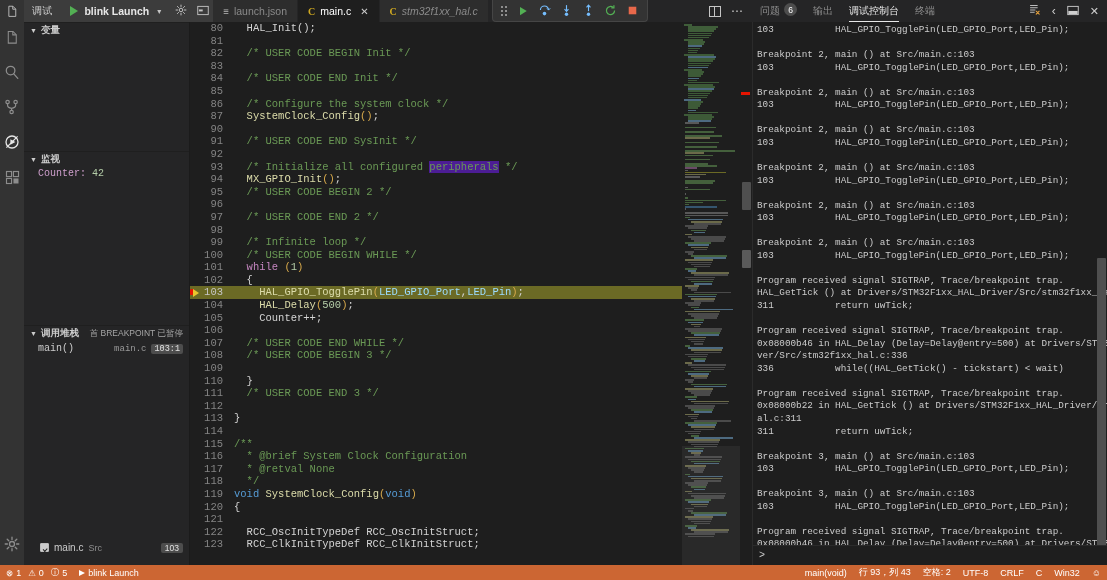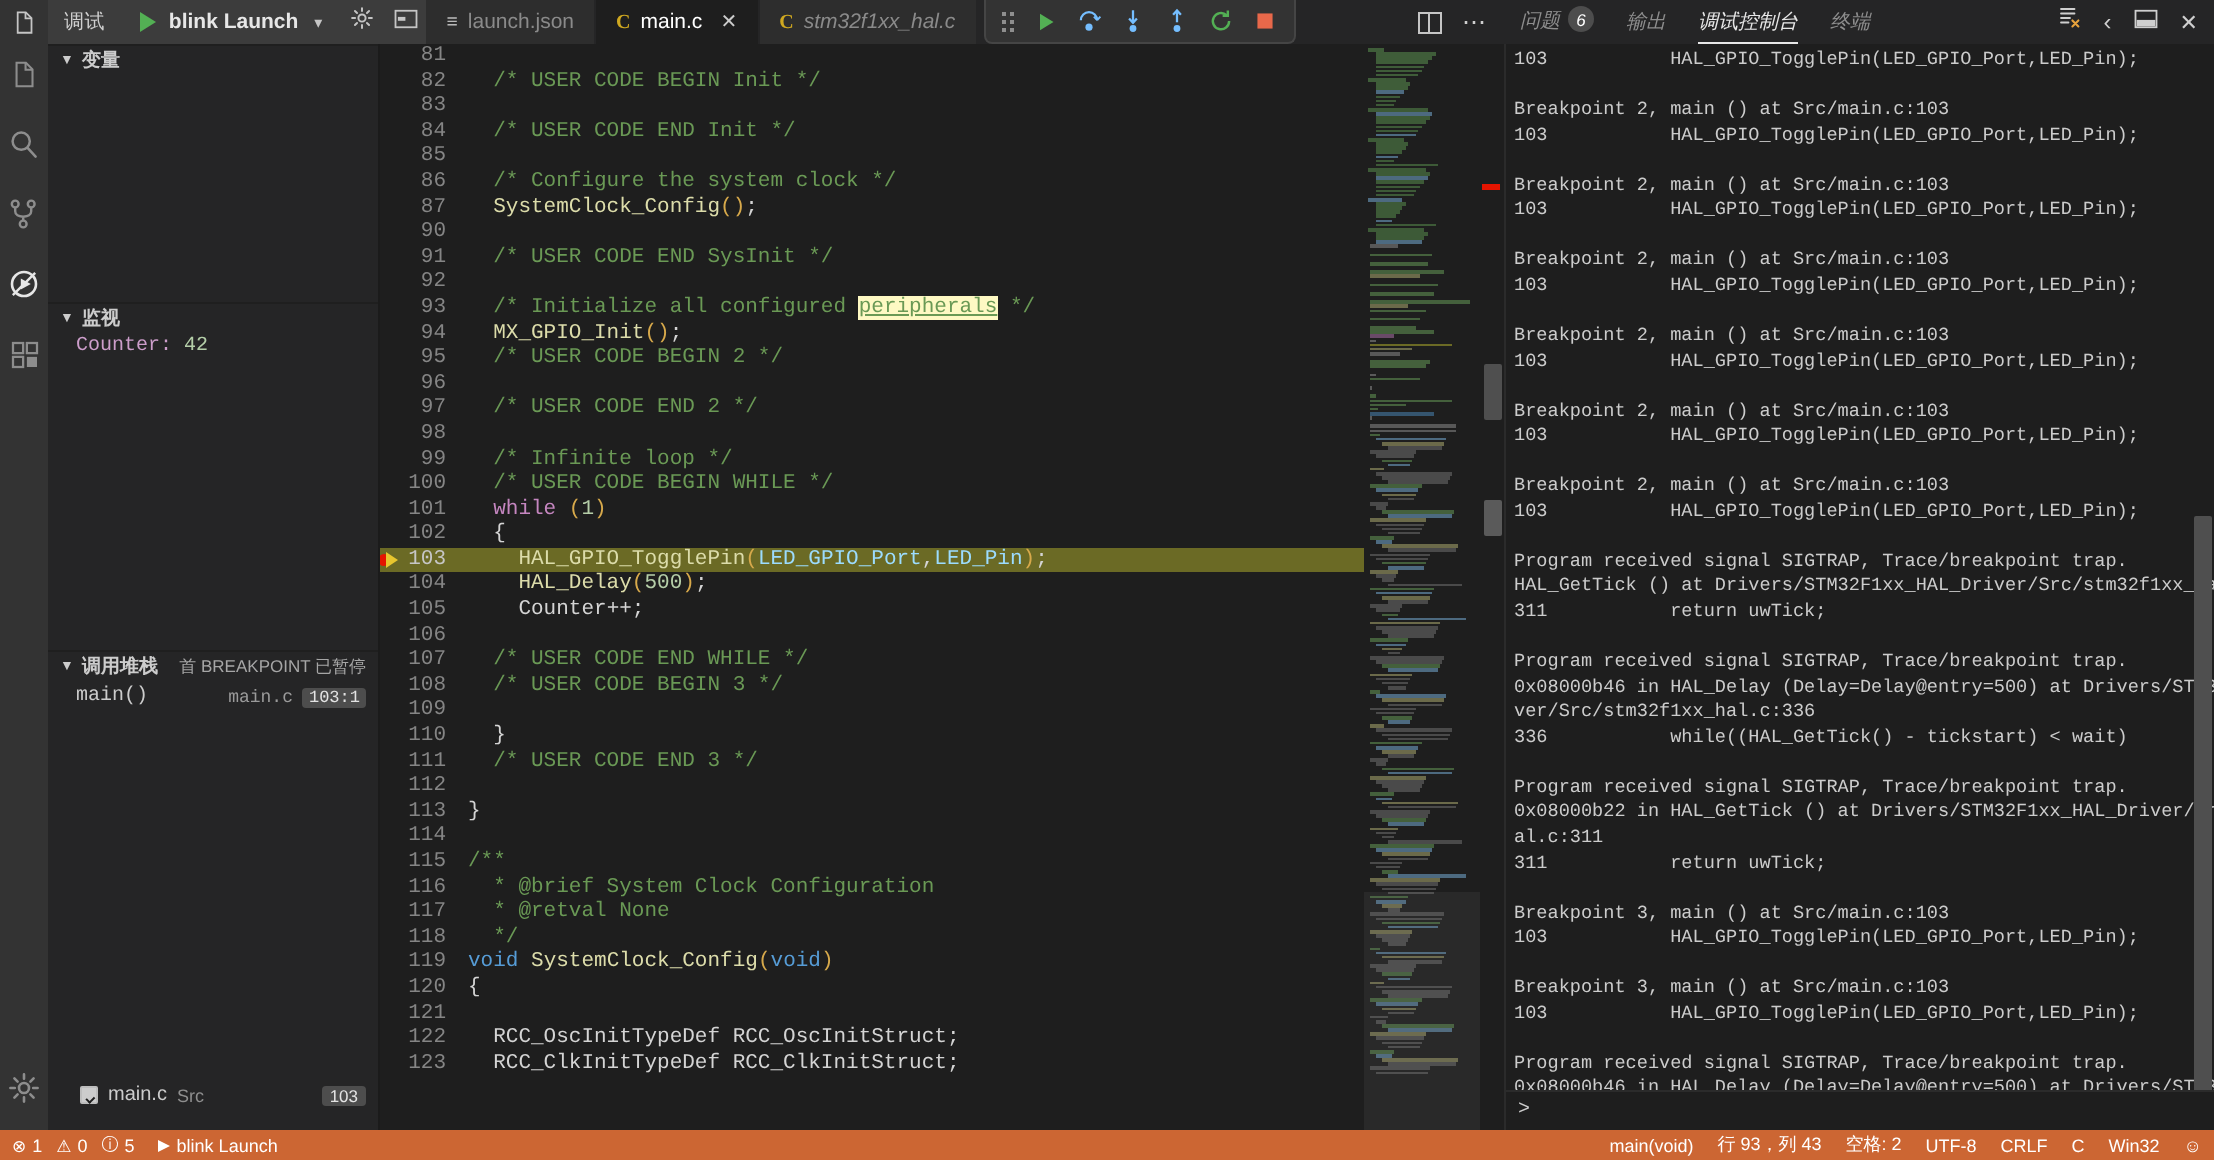--- a/index.html
+++ b/index.html
@@ -63,21 +63,21 @@
   .title-right { display:flex; align-items:center; gap: 10px; padding-right: 8px; background:#252526;}
   .sq-ico { width: 12px; height: 11px; border: 1.2px solid #c5c5c5; position: relative; }
   .sq-ico:after { content:''; position:absolute; left: 4px; top:-1px; bottom:-1px; width:1.2px; background:#c5c5c5;}
   .dots { color:#cfcfcf; font-size: 12px; letter-spacing: 1px; line-height: 6px;}
 
   
   .panel-tabs {
     display:flex; align-items:center; gap: 16px; height:22px; padding-left: 8px;
     background: #252526; flex: 0 0 auto;
   }
-  .ptab { font-size: 10px; color: #8d8d8d; position: relative; padding: 3px 0 4px; white-space: nowrap; font-style: italic; }
+  .ptab { font-size: 10px; color: #8d8d8d; position: relative; padding: 3px 0 4px; white-space: nowrap; }
   .ptab.active { color: #e7e7e7; }
   .ptab.active:after {
     content:''; position:absolute; left:0; right:0; bottom:0px; height:1px; background:#e7e7e7;
   }
   .badge-count {
     display:inline-flex; align-items:center; justify-content:center;
     min-width: 13px; height: 13px; border-radius: 7px; background:#4d4d4d;
     color:#fff; font-size: 8.5px; margin-left: 4px; padding: 0 3px; vertical-align: 1px;
   }
   .panel-actions { margin-left:auto; display:flex; align-items:center; gap:11px; padding-right:8px;}
@@ -418,31 +418,32 @@
           <span class="bp-dir">Src</span>
           <span class="bp-line">103</span>
         </div>
       </div>
     </div>
 
     <div class="editor-wrap">
       <div class="editor">
         <div class="code-area">
           <div class="code-lines" id="code-lines">
+              <div class="cl"><div class="gutter-bp"></div><div class="lnum">80</div><div class="ctext"><span class="c-idf">  HAL_Init();</span></div></div>
               <div class="cl"><div class="gutter-bp"></div><div class="lnum">81</div><div class="ctext"></div></div>
               <div class="cl"><div class="gutter-bp"></div><div class="lnum">82</div><div class="ctext"><span class="c-com">  /* USER CODE BEGIN Init */</span></div></div>
               <div class="cl"><div class="gutter-bp"></div><div class="lnum">83</div><div class="ctext"></div></div>
               <div class="cl"><div class="gutter-bp"></div><div class="lnum">84</div><div class="ctext"><span class="c-com">  /* USER CODE END Init */</span></div></div>
               <div class="cl"><div class="gutter-bp"></div><div class="lnum">85</div><div class="ctext"></div></div>
               <div class="cl"><div class="gutter-bp"></div><div class="lnum">86</div><div class="ctext"><span class="c-com">  /* Configure the system clock */</span></div></div>
               <div class="cl"><div class="gutter-bp"></div><div class="lnum">87</div><div class="ctext"><span class="c-fn">  SystemClock_Config</span><span class="c-par">(</span><span class="c-par">)</span><span class="c-pun">;</span></div></div>
               <div class="cl"><div class="gutter-bp"></div><div class="lnum">90</div><div class="ctext"></div></div>
               <div class="cl"><div class="gutter-bp"></div><div class="lnum">91</div><div class="ctext"><span class="c-com">  /* USER CODE END SysInit */</span></div></div>
               <div class="cl"><div class="gutter-bp"></div><div class="lnum">92</div><div class="ctext"></div></div>
-              <div class="cl"><div class="gutter-bp"></div><div class="lnum">93</div><div class="ctext"><span class="c-com">  /* Initialize all configured </span><span class="c-com tok-hl" style="background: #fef9c3; text-decoration: underline;">peripherals</span><span class="c-com"> */</span></div></div>
+              <div class="cl"><div class="gutter-bp"></div><div class="lnum">93</div><div class="ctext"><span class="c-com">  /* Initialize all configured </span><span class="c-com tok-hl" style="background: #4c1d95;">peripherals</span><span class="c-com"> */</span></div></div>
               <div class="cl"><div class="gutter-bp"></div><div class="lnum">94</div><div class="ctext"><span class="c-fn">  MX_GPIO_Init</span><span class="c-par">(</span><span class="c-par">)</span><span class="c-pun">;</span></div></div>
               <div class="cl"><div class="gutter-bp"></div><div class="lnum">95</div><div class="ctext"><span class="c-com">  /* USER CODE BEGIN 2 */</span></div></div>
               <div class="cl"><div class="gutter-bp"></div><div class="lnum">96</div><div class="ctext"></div></div>
               <div class="cl"><div class="gutter-bp"></div><div class="lnum">97</div><div class="ctext"><span class="c-com">  /* USER CODE END 2 */</span></div></div>
               <div class="cl"><div class="gutter-bp"></div><div class="lnum">98</div><div class="ctext"></div></div>
               <div class="cl"><div class="gutter-bp"></div><div class="lnum">99</div><div class="ctext"><span class="c-com">  /* Infinite loop */</span></div></div>
               <div class="cl"><div class="gutter-bp"></div><div class="lnum">100</div><div class="ctext"><span class="c-com">  /* USER CODE BEGIN WHILE */</span></div></div>
               <div class="cl"><div class="gutter-bp"></div><div class="lnum">101</div><div class="ctext"><span class="c-kw">  while</span><span class="c-par"> (</span><span class="c-num">1</span><span class="c-par">)</span></div></div>
               <div class="cl"><div class="gutter-bp"></div><div class="lnum">102</div><div class="ctext"><span class="c-pun">  {</span></div></div>
               <div class="cl current"><div class="gutter-bp"><span class="bp-dot" style="left: -1px; width: 6px; height: 6px; top: 3px;"></span><span class="bp-arrow"></span></div><div class="lnum">103</div><div class="ctext"><span class="c-fn">    HAL_GPIO_TogglePin</span><span class="c-par">(</span><span class="c-var">LED_GPIO_Port</span><span class="c-pun">,</span><span class="c-var">LED_Pin</span><span class="c-par">)</span><span class="c-pun">;</span></div></div>

